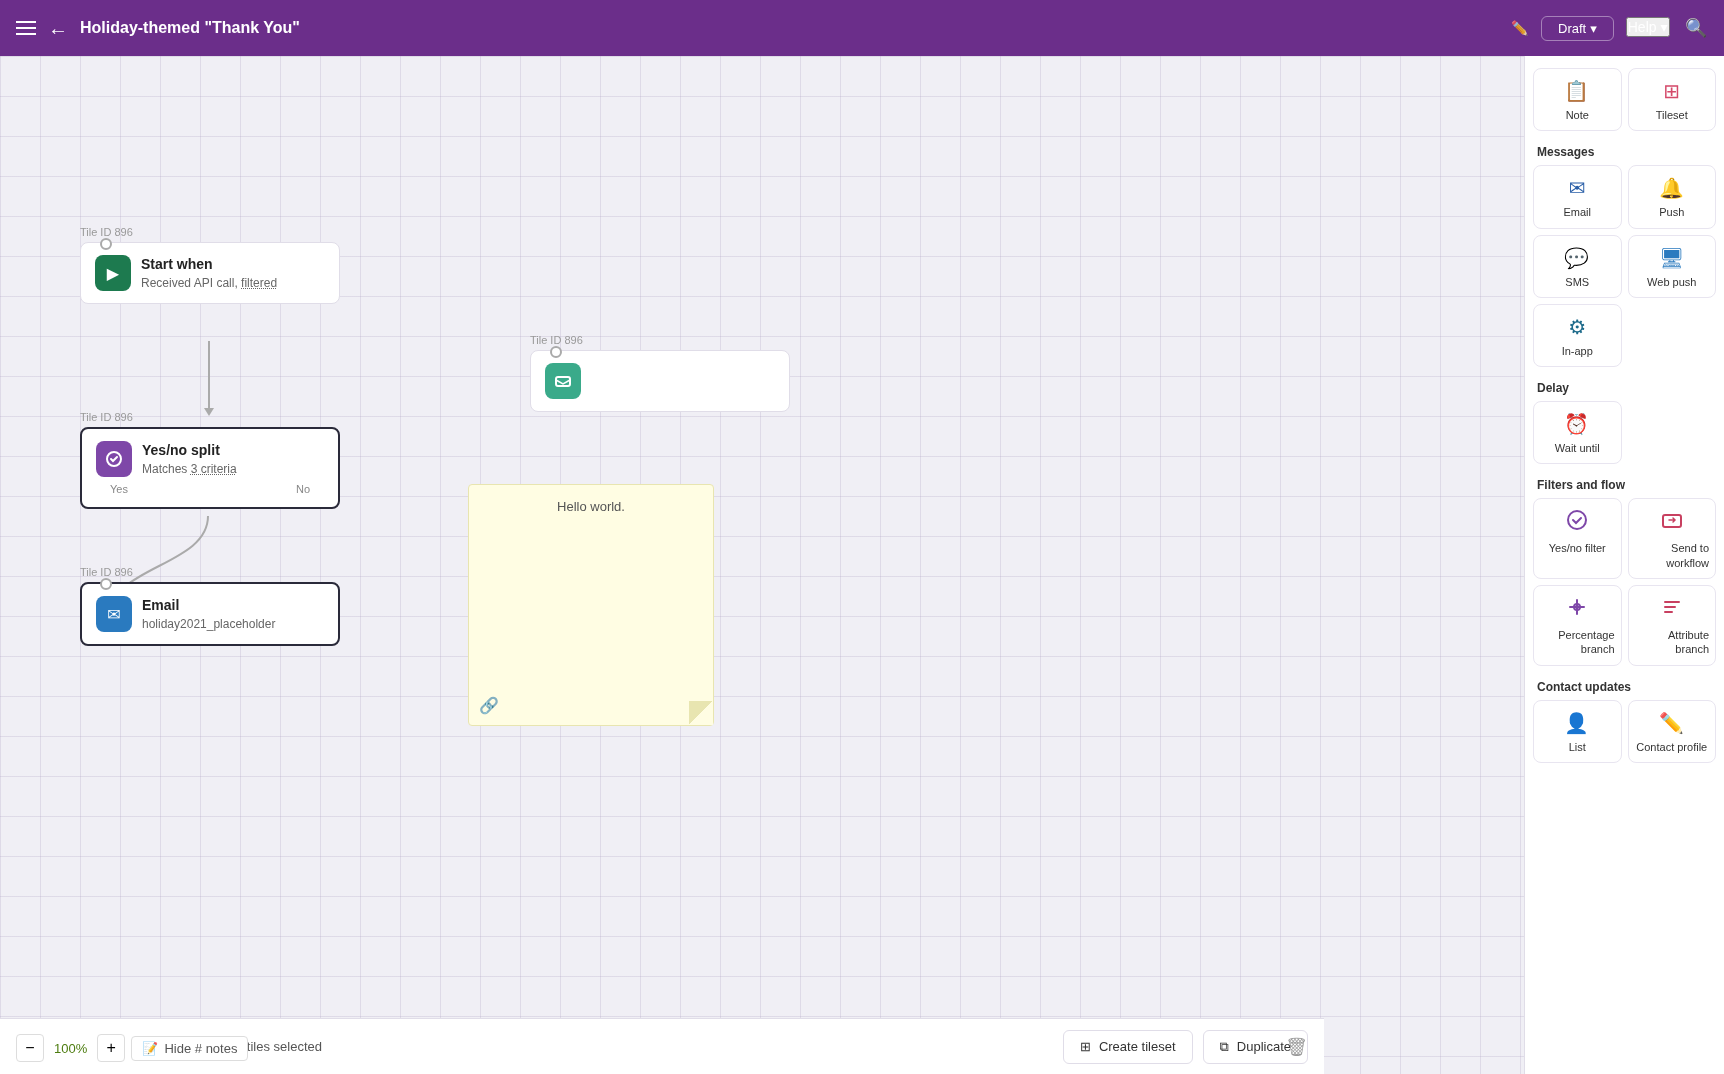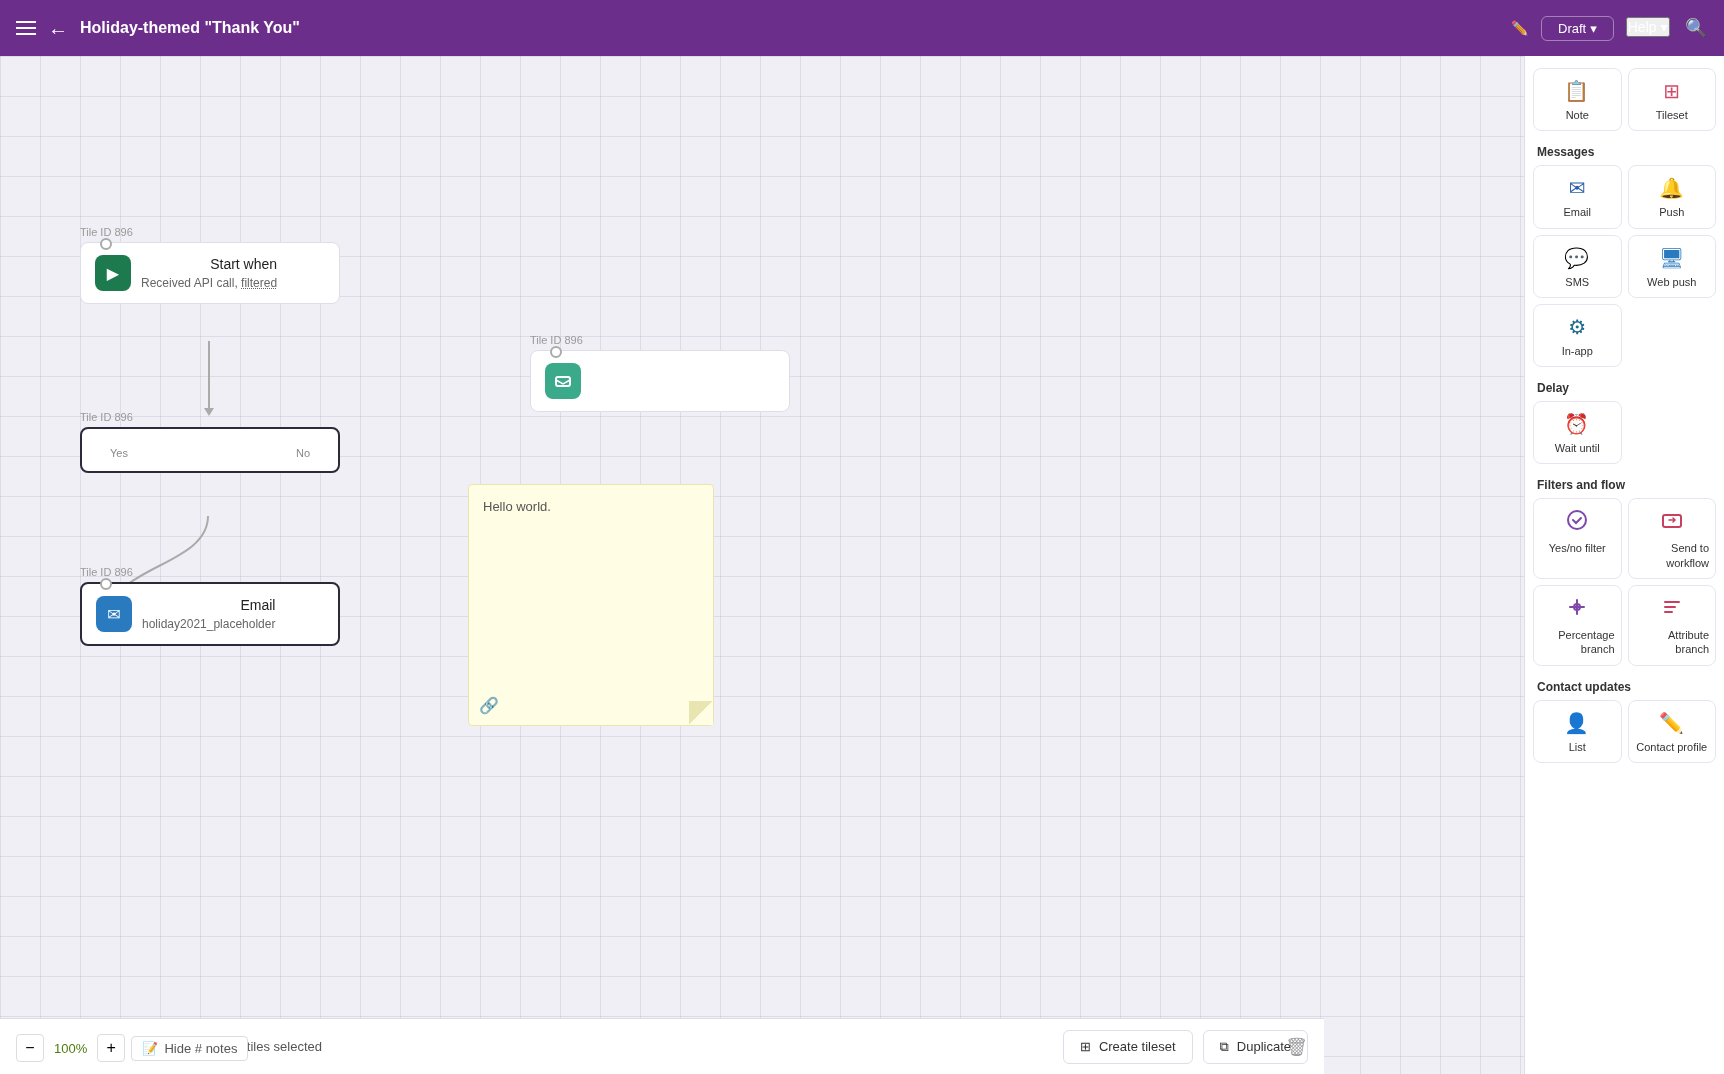--- a/index.html
+++ b/index.html
@@ -58,21 +58,21 @@
     .node-header { display: flex; align-items: center; gap: 10px; }
     .node-icon {
       width: 36px; height: 36px; border-radius: 8px;
       display: flex; align-items: center; justify-content: center;
       flex-shrink: 0; font-size: 16px; color: white;
     }
     .icon-start { background: #1d7a4f; }
     .icon-yesno { background: #7e47a8; }
     .icon-email { background: #2a7abf; }
     .icon-subscription { background: #3aaa8a; }
-    .node-title { font-size: 14px; font-weight: 400; color: #222; text-align: right; }
+    .node-title { font-size: 14px; font-weight: 700; color: #222; }
     .node-subtitle { font-size: 12px; color: #666; margin-top: 4px; }
     .node-subtitle u { text-decoration: underline dotted; }
     .tile-id { font-size: 11px; color: #999; margin-bottom: 4px; }
 
     
     .branch-labels {
       display: flex; justify-content: space-between;
       padding: 6px 14px 0;
       font-size: 11px; color: #888;
     }
@@ -222,20 +222,34 @@
       <div class="connector-dot" style="bottom:-8px;"></div>
     </div>
 
     <div style="position:absolute; left:208px; top:285px; width:2px; height:68px; background:#aaa;">
       <div style="position:absolute; bottom:-7px; left:50%; transform:translateX(-50%); border-left:5px solid transparent; border-right:5px solid transparent; border-top:8px solid #aaa;"></div>
     </div>
 
     <div style="position:absolute; left:80px; top:355px;">
       <div class="tile-id">Tile ID 896</div>
       <div class="node selected">
+        <div class="node-header">
+          <div class="node-icon icon-yesno">
+            <svg width="18" height="18" viewBox="0 0 18 18" fill="none">
+              <circle cx="9" cy="9" r="7" stroke="white" stroke-width="2"></circle>
+              <path d="M6 9l2 2 4-4" stroke="white" stroke-width="2" stroke-linecap="round"></path>
+            </svg>
+          </div>
+          <div>
+            <div class="node-title">Yes/no split</div>
+            <div class="node-subtitle">
+              Matches <u>3 criteria</u>
+            </div>
+          </div>
+        </div>
         <div class="branch-labels">
           <span>Yes</span>
           <span>No</span>
         </div>
       </div>
     </div>
 
     <svg style="position:absolute; left:100px; top:460px;" width="130" height="100">
       <path d="M 108 0 C 108 50, 10 50, 10 100" stroke="#aaa" stroke-width="2" fill="none"></path>
     </svg>
@@ -262,21 +276,21 @@
             <svg width="18" height="18" viewBox="0 0 18 18" fill="none">
               <rect x="2" y="5" width="14" height="9" rx="2" stroke="white" stroke-width="2"></rect>
               <path d="M2 8l7 4 7-4" stroke="white" stroke-width="1.5"></path>
             </svg>
           </div>
         </div>
       </div>
       <div class="connector-dot" style="bottom:-8px;"></div>
     </div>
 
-    <div class="sticky-note" style="left:468px; top:428px;">
+    <div class="sticky-note" style="left:468px; top:428px;text-align:center;">
       <div>Hello world.</div>
       <div class="sticky-note-link">🔗</div>
     </div>
 
     <div class="bottom-bar">
       <div class="zoom-controls">
         <button class="zoom-btn">−</button>
         <span class="zoom-pct">100%</span>
         <button class="zoom-btn">+</button>
         <button class="hide-notes-btn">

